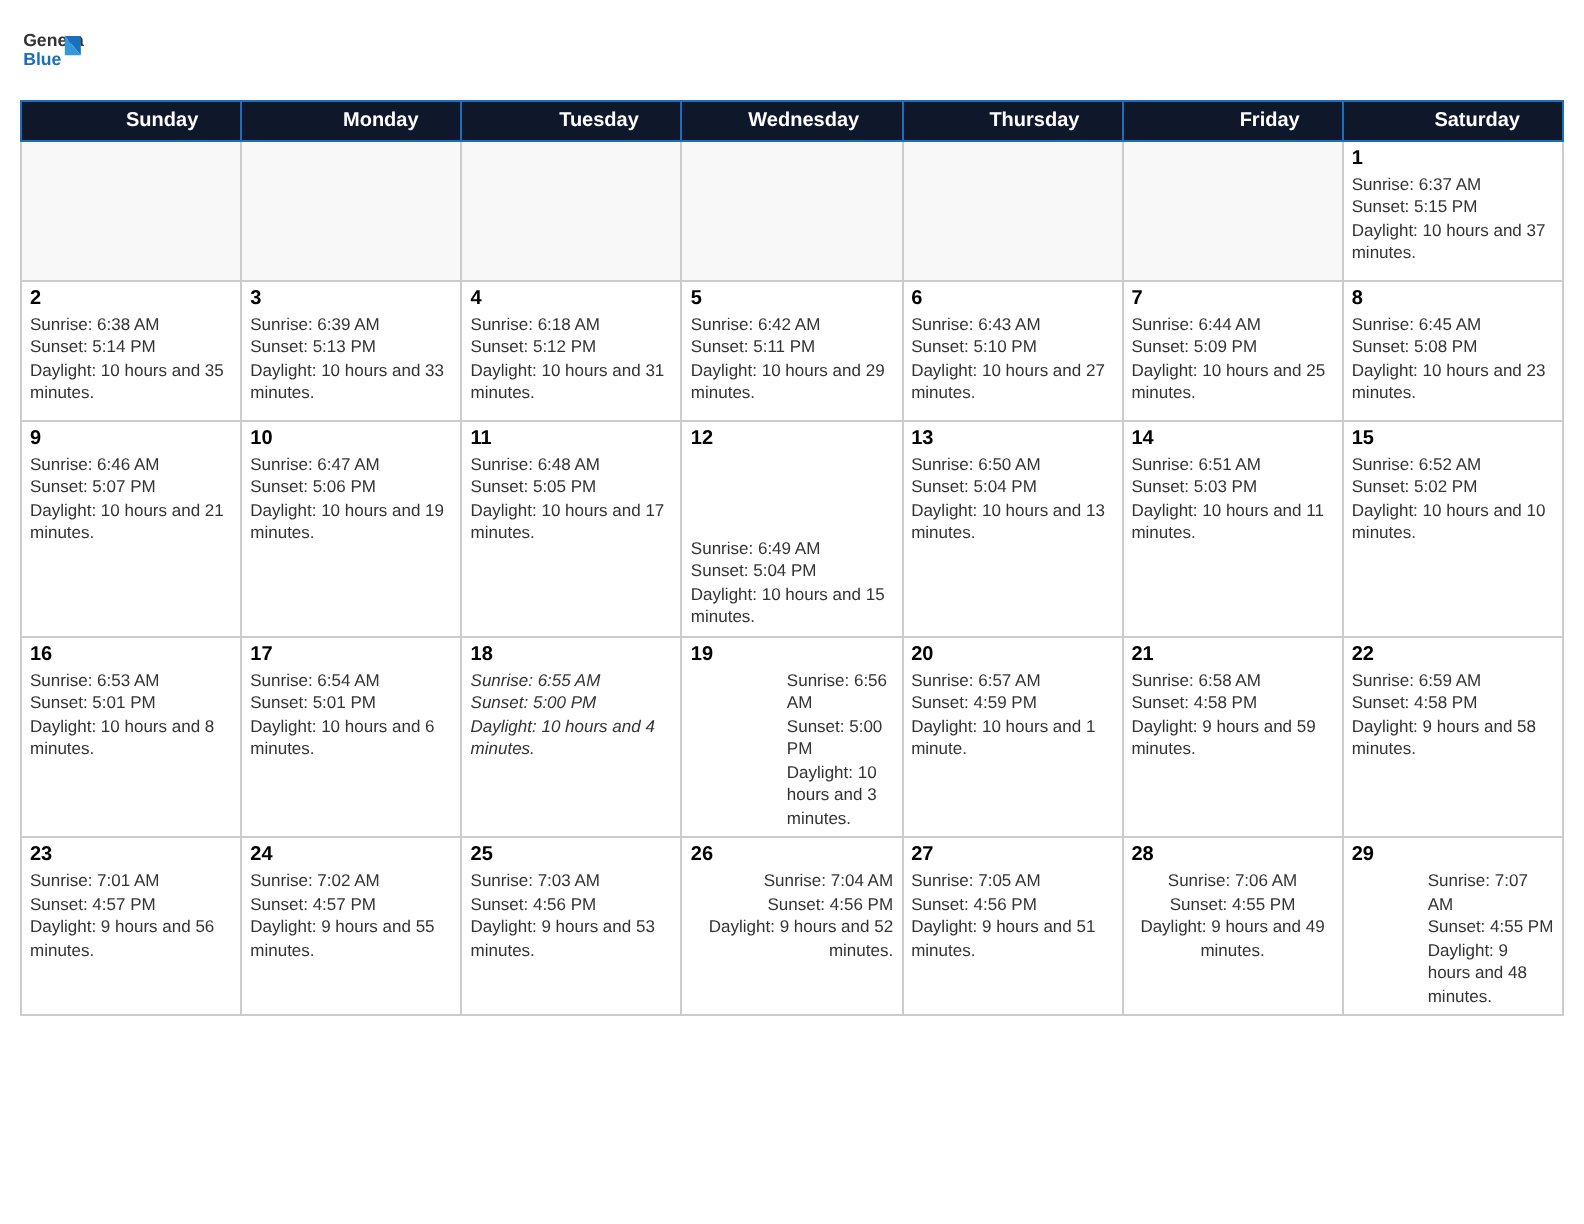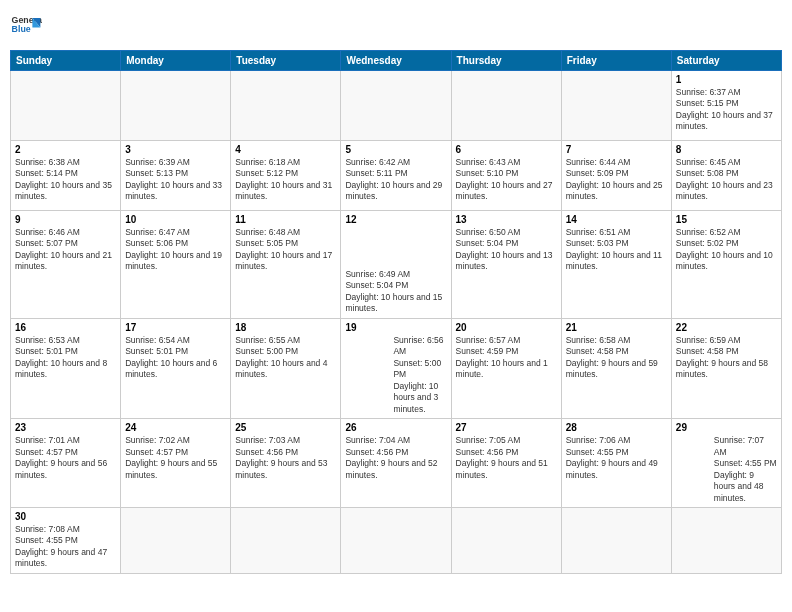--- a/index.html
+++ b/index.html
@@ -43,24 +43,24 @@
       font-size: 14px;
       color: #555;
     }
     .calendar {
       width: 100%;
       border-collapse: collapse;
       border: 1px solid #ccc;
       font-size: 9.5px;
     }
     .calendar th {
-      background-color: #0369a1;
+      background-color: #0f172a;
       color: #fff;
-      text-align: left;
-      padding: 4px 5px;
+      text-align: right;
+      padding: 4px 21px;
       font-size: 10px;
       font-weight: bold;
       border: 1px solid #1a6fbb;
     }
     .calendar td {
       vertical-align: top;
       border: 1px solid #ccc;
       padding: 3px 4px;
       width: calc(100%/7);
       min-height: 70px;
@@ -227,21 +227,21 @@
 Daylight: 10 hours and 8 minutes.</div>
           </td>
           <td>
             <span class="day-num">17</span>
             <div class="day-info" style="white-space: pre-line;">Sunrise: 6:54 AM
 Sunset: 5:01 PM
 Daylight: 10 hours and 6 minutes.</div>
           </td>
           <td>
             <span class="day-num">18</span>
-            <div class="day-info" style="white-space: pre-line;">Sunrise: 6:55 AM
+            <div class="day-info" style="white-space: pre-line; font-style: italic;">Sunrise: 6:55 AM
 Sunset: 5:00 PM
 Daylight: 10 hours and 4 minutes.</div>
           </td>
           <td>
             <span class="day-num">19</span>
             <div class="day-info" style="white-space: pre-line; margin-left: 48px;">Sunrise: 6:56 AM
 Sunset: 5:00 PM
 Daylight: 10 hours and 3 minutes.</div>
           </td>
           <td>
@@ -277,52 +277,38 @@
 Daylight: 9 hours and 55 minutes.</div>
           </td>
           <td>
             <span class="day-num">25</span>
             <div class="day-info" style="white-space: pre-line;">Sunrise: 7:03 AM
 Sunset: 4:56 PM
 Daylight: 9 hours and 53 minutes.</div>
           </td>
           <td>
             <span class="day-num">26</span>
-            <div class="day-info" style="white-space: pre-line;">Sunrise: 7:04 AM
+            <div class="day-info" style="white-space: pre-line; text-align: right;">Sunrise: 7:04 AM
 Sunset: 4:56 PM
 Daylight: 9 hours and 52 minutes.</div>
           </td>
           <td>
             <span class="day-num">27</span>
             <div class="day-info" style="white-space: pre-line;">Sunrise: 7:05 AM
 Sunset: 4:56 PM
 Daylight: 9 hours and 51 minutes.</div>
           </td>
           <td>
             <span class="day-num">28</span>
-            <div class="day-info" style="white-space: pre-line;">Sunrise: 7:06 AM
+            <div class="day-info" style="white-space: pre-line; text-align: center;">Sunrise: 7:06 AM
 Sunset: 4:55 PM
 Daylight: 9 hours and 49 minutes.</div>
           </td>
           <td>
             <span class="day-num">29</span>
             <div class="day-info" style="white-space: pre-line; margin-left: 38px;">Sunrise: 7:07 AM
 Sunset: 4:55 PM
 Daylight: 9 hours and 48 minutes.</div>
           </td>
-        </tr>
-        <tr class="last-row">
-          <td>
-            <span class="day-num">30</span>
-            <div class="day-info" style="white-space: pre-line;">Sunrise: 7:08 AM
-Sunset: 4:55 PM
-Daylight: 9 hours and 47 minutes.</div>
-          </td>
-          <td class="empty"></td>
-          <td class="empty"></td>
-          <td class="empty"></td>
-          <td class="empty"></td>
-          <td class="empty"></td>
-          <td class="empty"></td>
         </tr>
       </tbody>
   </table>
 </div>
 
 </body></html>

